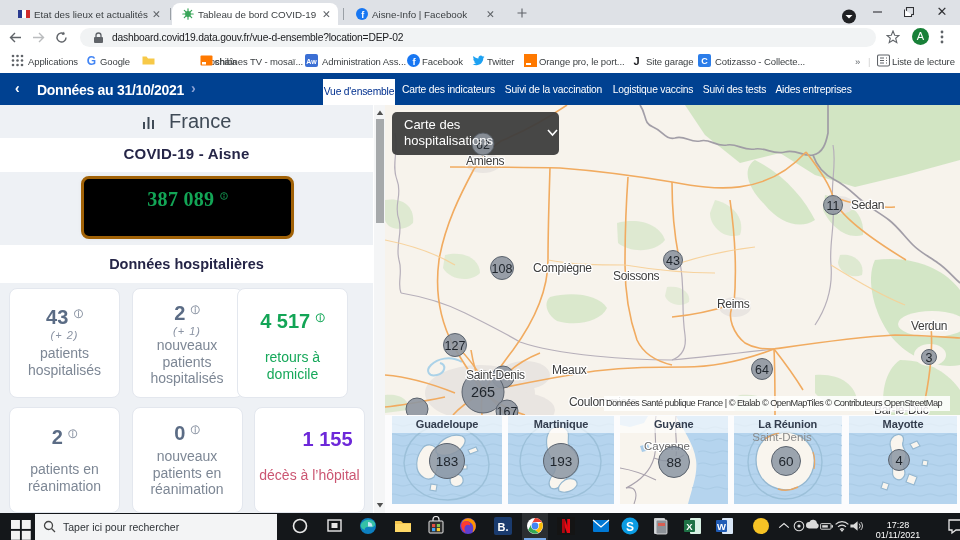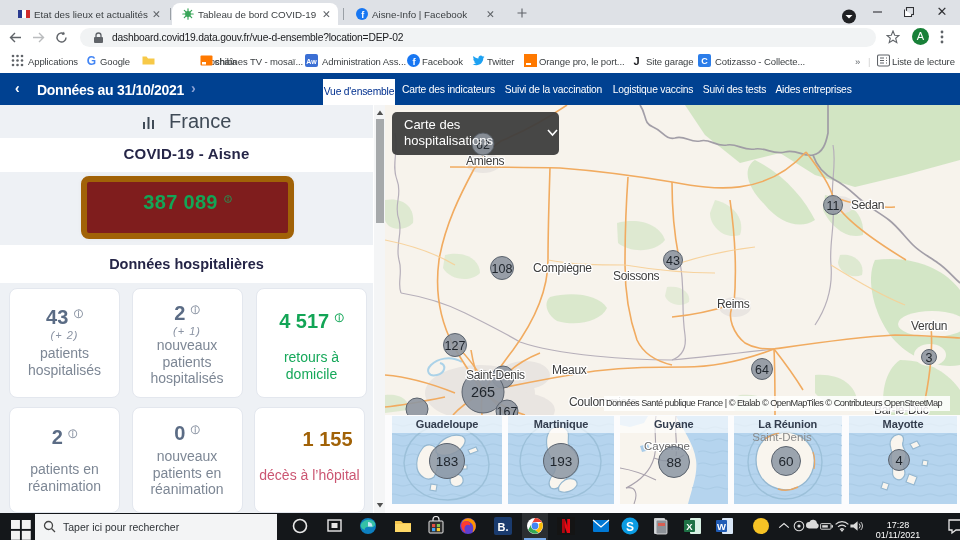--- a/index.html
+++ b/index.html
@@ -38,21 +38,21 @@
 #pagehead .chl { position:absolute; left:15px; top:7px; font-size:14px; font-weight:bold; }
 #pagehead .chr { position:absolute; left:191px; top:7px; font-size:14px; font-weight:bold; color:#8ea4d6; }
 .ntab { position:absolute; top:73px; height:32px; line-height:33px; color:#fff; text-align:center; font-size:10.3px; white-space:nowrap; letter-spacing:-0.2px; }
 .ntab.act { background:#fff; color:#00308f; top:79px; height:26px; line-height:25px; }
 
 
 #leftpanel { position:absolute; left:0; top:105px; width:373px; height:408px; background:#eef1f5; overflow:hidden; font-family:"Liberation Sans", sans-serif; }
 .franceline { position:absolute; left:0; top:0; width:373px; height:33px; background:#eef1f5; text-align:center; }
 .france-txt { font-size:20px; color:#3f4a56; line-height:33px; margin-left:10px; display:inline-block; }
 #covidtitle { position:absolute; left:0; top:33px; width:373px; height:34px; background:#fff; text-align:center; font-size:15px; font-weight:bold; color:#252547; line-height:31px; letter-spacing:0.2px;}
-#vacccard { position:absolute; left:81px; top:71px; width:213px; height:63px; background:#7f1d1d; border:6px solid #a16207; border-radius:8px; box-shadow:0 0 4px rgba(0,0,0,0.04); }
+#vacccard { position:absolute; left:81px; top:71px; width:213px; height:63px; background:#000000; border:3px solid #a16207; border-radius:8px; box-shadow:0 0 4px rgba(0,0,0,0.04);font-family:Liberation Serif, serif; }
 #vacccard .num { position:absolute; left:0; top:9px; width:100%; text-align:center; font-size:20px; font-weight:bold; color:#13a556; letter-spacing:0.3px; }
 #vacccard .lbl { position:absolute; left:0; top:36px; width:100%; text-align:center; font-size:12.3px; color:#16a85a; white-space:nowrap; }
 #donnhosp { position:absolute; left:0; top:140px; width:373px; height:38px; background:#fff; text-align:center; font-size:14.5px; font-weight:bold; color:#252547; line-height:38px; }
 .scard { position:absolute; width:111px; background:#fff; border:1px solid #e3e7ee; border-radius:8px; text-align:center; color:#76818f; }
 .scard .n { font-size:20px; font-weight:bold; color:#5b6c85; }
 .scard .inf { font-size:9px; color:#8d96a5; vertical-align:7px; }
 .scard .plus { font-size:11px; font-style:italic; color:#8a93a3; letter-spacing:1px; }
 .scard .t { font-size:14px; color:#7d8795; line-height:16.5px; }
 
 
@@ -271,35 +271,35 @@
     <div class="scard" style="left:9px; top:183px; height:110px;">
       <div style="margin-top:17px;" class="n">43 <span class="inf">ⓘ</span></div>
       <div class="plus">(+ 2)</div>
       <div class="t" style="margin-top:4px;">patients<br>hospitalisés</div>
     </div>
     <div class="scard" style="left:131.5px; top:183px; height:110px;">
       <div style="margin-top:13px;" class="n">2 <span class="inf">ⓘ</span></div>
       <div class="plus">(+ 1)</div>
       <div class="t">nouveaux<br>patients<br>hospitalisés</div>
     </div>
-    <div class="scard" style="left:256px; top:183px; height:110px;">
+    <div class="scard" style="left:237px; top:183px; height:110px;">
       <div style="margin-top:21px;" class="n"><span style="color:#13a556;">4 517</span> <span class="inf" style="color:#16a85a;">ⓘ</span></div>
       <div class="t" style="margin-top:16px; color:#16a85a;">retours à<br>domicile</div>
     </div>
 
     <div class="scard" style="left:9px; top:302px; height:106px;">
       <div style="margin-top:18px;" class="n">2 <span class="inf">ⓘ</span></div>
       <div class="t" style="margin-top:12px;">patients en<br>réanimation</div>
     </div>
     <div class="scard" style="left:131.5px; top:302px; height:106px;">
       <div style="margin-top:14px;" class="n">0 <span class="inf">ⓘ</span></div>
       <div class="t" style="margin-top:3px;">nouveaux<br>patients en<br>réanimation</div>
     </div>
     <div class="scard" style="left:254px; top:302px; height:106px;">
-      <div style="margin-top:20px;" class="n"><span style="color:#a16207;margin-left:36px;">1 155</span></div>
+      <div style="margin-top:20px;" class="n"><span style="color:#6d28d9;margin-left:36px;">1 155</span></div>
       <div class="t" style="margin-top:16px; color:#cb5672;">décès à l’hôpital</div>
     </div>
   </div>
 
   <div id="lscroll">
     <svg style="position:absolute; left:2px; top:4px;" width="8" height="8" viewBox="0 0 8 8">
         <path d="M4,1.5 L7.2,6 L0.8,6Z" fill="#505050"></path>
       </svg>
     <div class="thumb"></div>
     <svg style="position:absolute; left:2px; top:396px;" width="8" height="8" viewBox="0 0 8 8">

